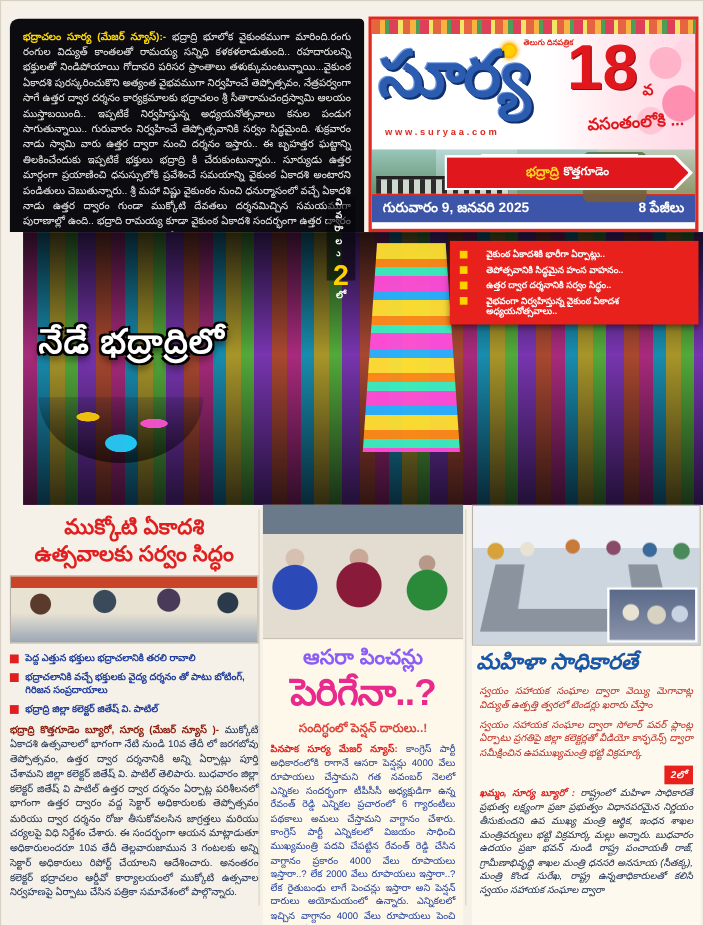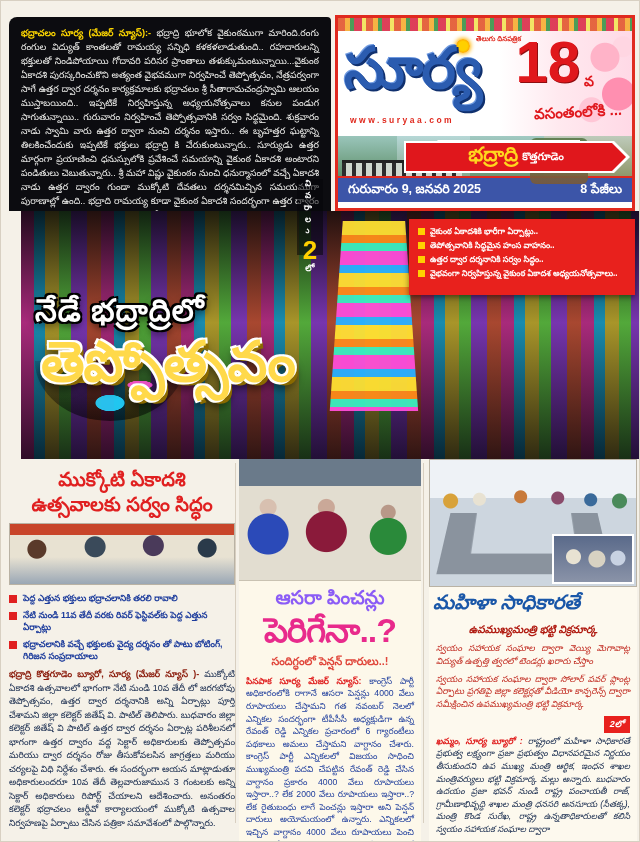--- a/index.html
+++ b/index.html
@@ -78,21 +78,21 @@
   .arrow-wrap-left { position:absolute; left:84px; top:4px; width:158px; height:28px; background:#ffffff;
     clip-path:polygon(16px 0,100% 0,100% 100%,16px 100%,0 50%); padding:2px 2px 2px 4px; }
   .arrow-left-inner { width:100%; height:100%; background:#e0171c; color:#ffffff; font-weight:bold; font-size:15px;
     display:flex; align-items:center; justify-content:center;
     clip-path:polygon(14px 0,100% 0,100% 100%,14px 100%,0 50%); }
   .arrow-wrap-right { position:absolute; right:2px; bottom:3px; width:226px; height:32px; background:#ffffff;
     clip-path:polygon(0 0,calc(100% - 16px) 0,100% 50%,calc(100% - 16px) 100%,0 100%); padding:2px 4px 2px 2px; }
   .arrow-right-inner { width:100%; height:100%; background:#e0171c;
     display:flex; align-items:center; justify-content:center; gap:4px;
     clip-path:polygon(0 0,calc(100% - 14px) 0,100% 50%,calc(100% - 14px) 100%,0 100%); }
-  .arrow-right-inner .big { color:#ffd71e; font-weight:bold; font-size:20px; }
+  .arrow-right-inner .big { color:#ffd71e; font-weight:bold; font-size:12px; }
   .arrow-right-inner .small { color:#ffffff; font-weight:bold; font-size:10.5px; }
   .date-bar {
     height:26px; background:#3c55a8; color:#ffffff; font-weight:bold; font-size:12.5px;
     display:flex; align-items:center; justify-content:space-between; padding:0 10px;
     border-top:2px solid #e02a1f;
   }
 
   
   .main-photo {
     position:absolute; left:20px; top:210px; width:626px; height:248px; overflow:hidden;
@@ -133,21 +133,21 @@
   }
   .page-tag .v-label { writing-mode:vertical-rl; text-orientation:upright; color:#ffffff; font-size:8.5px; font-weight:bold; letter-spacing:1px; }
   .page-tag .v-num { color:#ffd000; font-size:26px; font-weight:bold; line-height:.95; }
   .page-tag .v-suffix { color:#ffffff; font-size:9px; font-weight:bold; }
 
   
   .highlights {
     position:absolute; left:408px; top:218px; width:226px; height:76px; z-index:4;
     background:#e8211d; padding:8px 9px 6px 9px; box-shadow:0 2px 6px rgba(0,0,0,.5);
   }
-  .highlights .item { display:flex; align-items:flex-start; gap:5px; margin-bottom:4.5px; }
+  .highlights .item { display:flex; align-items:flex-start; gap:17px; margin-bottom:4.5px; }
   .highlights .sq { flex:0 0 auto; width:7px; height:7px; background:#ffd000; margin-top:1px; }
   .highlights .txt { color:#ffffff; font-size:8.2px; font-weight:bold; line-height:1.15; }
 
   
   .col { position:absolute; top:458px; }
   .col-divider { position:absolute; top:462px; width:1px; height:360px; background:#d8cfc0; }
 
   
   .left-col { left:8px; width:226px; }
   .left-headline {
@@ -274,21 +274,20 @@
   <div class="page-tag">
     <span class="v-label">వివరాలు</span>
     <span class="v-num">2</span>
     <span class="v-suffix">లో</span>
   </div>
 
   <div class="main-photo">
     <div class="temple-gopuram"></div>
     <div class="festival-boat"></div>
     <div class="headline-kicker">నేడే భద్రాద్రిలో</div>
-    <div class="headline-main">తెప్పోత్సవం</div>
   </div>
 
   <div class="highlights">
     <div class="item">
       <span class="sq"></span>
       <span class="txt">వైకుంఠ ఏకాదశికి భారీగా ఏర్పాట్లు..</span>
     </div>
     <div class="item">
       <span class="sq"></span>
       <span class="txt">తెపోత్సవానికి సిద్ధమైన హంస వాహనం..</span>
@@ -309,25 +308,25 @@
   <div class="col left-col">
     <div class="left-headline">ముక్కోటి ఏకాదశి ఉత్సవాలకు సర్వం సిద్ధం</div>
     <div class="press-photo"></div>
     <div class="left-bullets">
       <div class="item">
         <span class="sq"></span>
         <span class="txt">పెద్ద ఎత్తున భక్తులు భద్రాచలానికి తరలి రావాలి</span>
       </div>
       <div class="item">
         <span class="sq"></span>
-        <span class="txt">నేటి నుండి 11వ తేదీ వరకు రివర్ ఫెస్టివల్‌కు పెద్ద ఎత్తున ఏర్పాట్లు</span>
+        <span class="txt">భద్రాచలానికి వచ్చే భక్తులకు వైద్య దర్శనం తో పాటు బోటింగ్, గిరిజన సంప్రదాయాలు</span>
       </div>
       <div class="item">
         <span class="sq"></span>
-        <span class="txt">భద్రాచలానికి వచ్చే భక్తులకు వైద్య దర్శనం తో పాటు బోటింగ్, గిరిజన సంప్రదాయాలు</span>
+        <span class="txt">భద్రాద్రి జిల్లా కలెక్టర్ జితేష్ వి. పాటిల్</span>
       </div>
     </div>
     <div class="left-body clearfix">
       <span class="dl">భద్రాద్రి కొత్తగూడెం బ్యూరో, సూర్య (మేజర్ న్యూస్ )-</span><span> ముక్కోటి ఏకాదశి ఉత్సవాలలో భాగంగా నేటి నుండి 10వ తేదీ లో జరగబోవు తెప్పోత్సవం, ఉత్తర ద్వార దర్శనానికి అన్ని ఏర్పాట్లు పూర్తి చేశామని జిల్లా కలెక్టర్ జితేష్ వి. పాటిల్ తెలిపారు. బుధవారం జిల్లా కలెక్టర్ జితేష్ వి పాటిల్ ఉత్తర ద్వార దర్శనం ఏర్పాట్ల పరిశీలనలో భాగంగా ఉత్తర ద్వారం వద్ద సెక్టార్ అధికారులకు తెప్పోత్సవం మరియు ద్వార దర్శనం రోజు తీసుకోవలసిన జాగ్రత్తలు మరియు చర్యలపై విధి నిర్దేశం చేశారు. ఈ సందర్భంగా ఆయన మాట్లాడుతూ అధికారులందరూ 10వ తేదీ తెల్లవారుజామున 3 గంటలకు అన్ని సెక్టార్ అధికారులు రిపోర్ట్ చేయాలని ఆదేశించారు. అనంతరం కలెక్టర్ భద్రాచలం ఆర్డీవో కార్యాలయంలో ముక్కోటి ఉత్సవాల నిర్వహణపై ఏర్పాటు చేసిన పత్రికా సమావేశంలో పాల్గొన్నారు.</span>
       
     </div>
   </div>
 
   <div class="col mid-col">
     <div class="pension-photo"></div>
@@ -340,21 +339,20 @@
     </div>
   </div>
 
   <div class="col right-col">
     <div class="meeting-photo">
       <div class="meeting-table"></div>
       <div class="meeting-people"></div>
       <div class="inset-photo"></div>
     </div>
     <div class="right-h1">మహిళా సాధికారతే</div>
-    <div class="right-subhead">ఉపముఖ్యమంత్రి భట్టి విక్రమార్క</div>
     <div class="right-leads clearfix">
       <p>స్వయం సహాయక సంఘాల ద్వారా వెయ్యి మెగావాట్ల విద్యుత్ ఉత్పత్తి త్వరలో టెండర్లు ఖరారు చేస్తాం</p>
       <p>స్వయం సహాయక సంఘాల ద్వారా సోలార్ పవర్ ప్లాంట్ల ఏర్పాటు ప్రగతిపై జిల్లా కలెక్టర్లతో వీడియో కాన్ఫరెన్స్ ద్వారా సమీక్షించిన ఉపముఖ్యమంత్రి భట్టి విక్రమార్క</p>
       <span class="jump-red">2లో</span>
     </div>
     <div class="right-body">
       <span class="dl">ఖమ్మం, సూర్య బ్యూరో :</span><span> రాష్ట్రంలో మహిళా సాధికారతే ప్రభుత్వ లక్ష్యంగా ప్రజా ప్రభుత్వం విధానపరమైన నిర్ణయం తీసుకుందని ఉప ముఖ్య మంత్రి ఆర్థిక, ఇంధన శాఖల మంత్రివర్యులు భట్టి విక్రమార్క మల్లు అన్నారు. బుధవారం ఉదయం ప్రజా భవన్ నుండి రాష్ట్ర పంచాయతీ రాజ్, గ్రామీణాభివృద్ధి శాఖల మంత్రి ధనసరి అనసూయ (సీతక్క), మంత్రి కొండ సురేఖ, రాష్ట్ర ఉన్నతాధికారులతో కలిసి స్వయం సహాయక సంఘాల ద్వారా</span>
     </div>
   </div>
 

